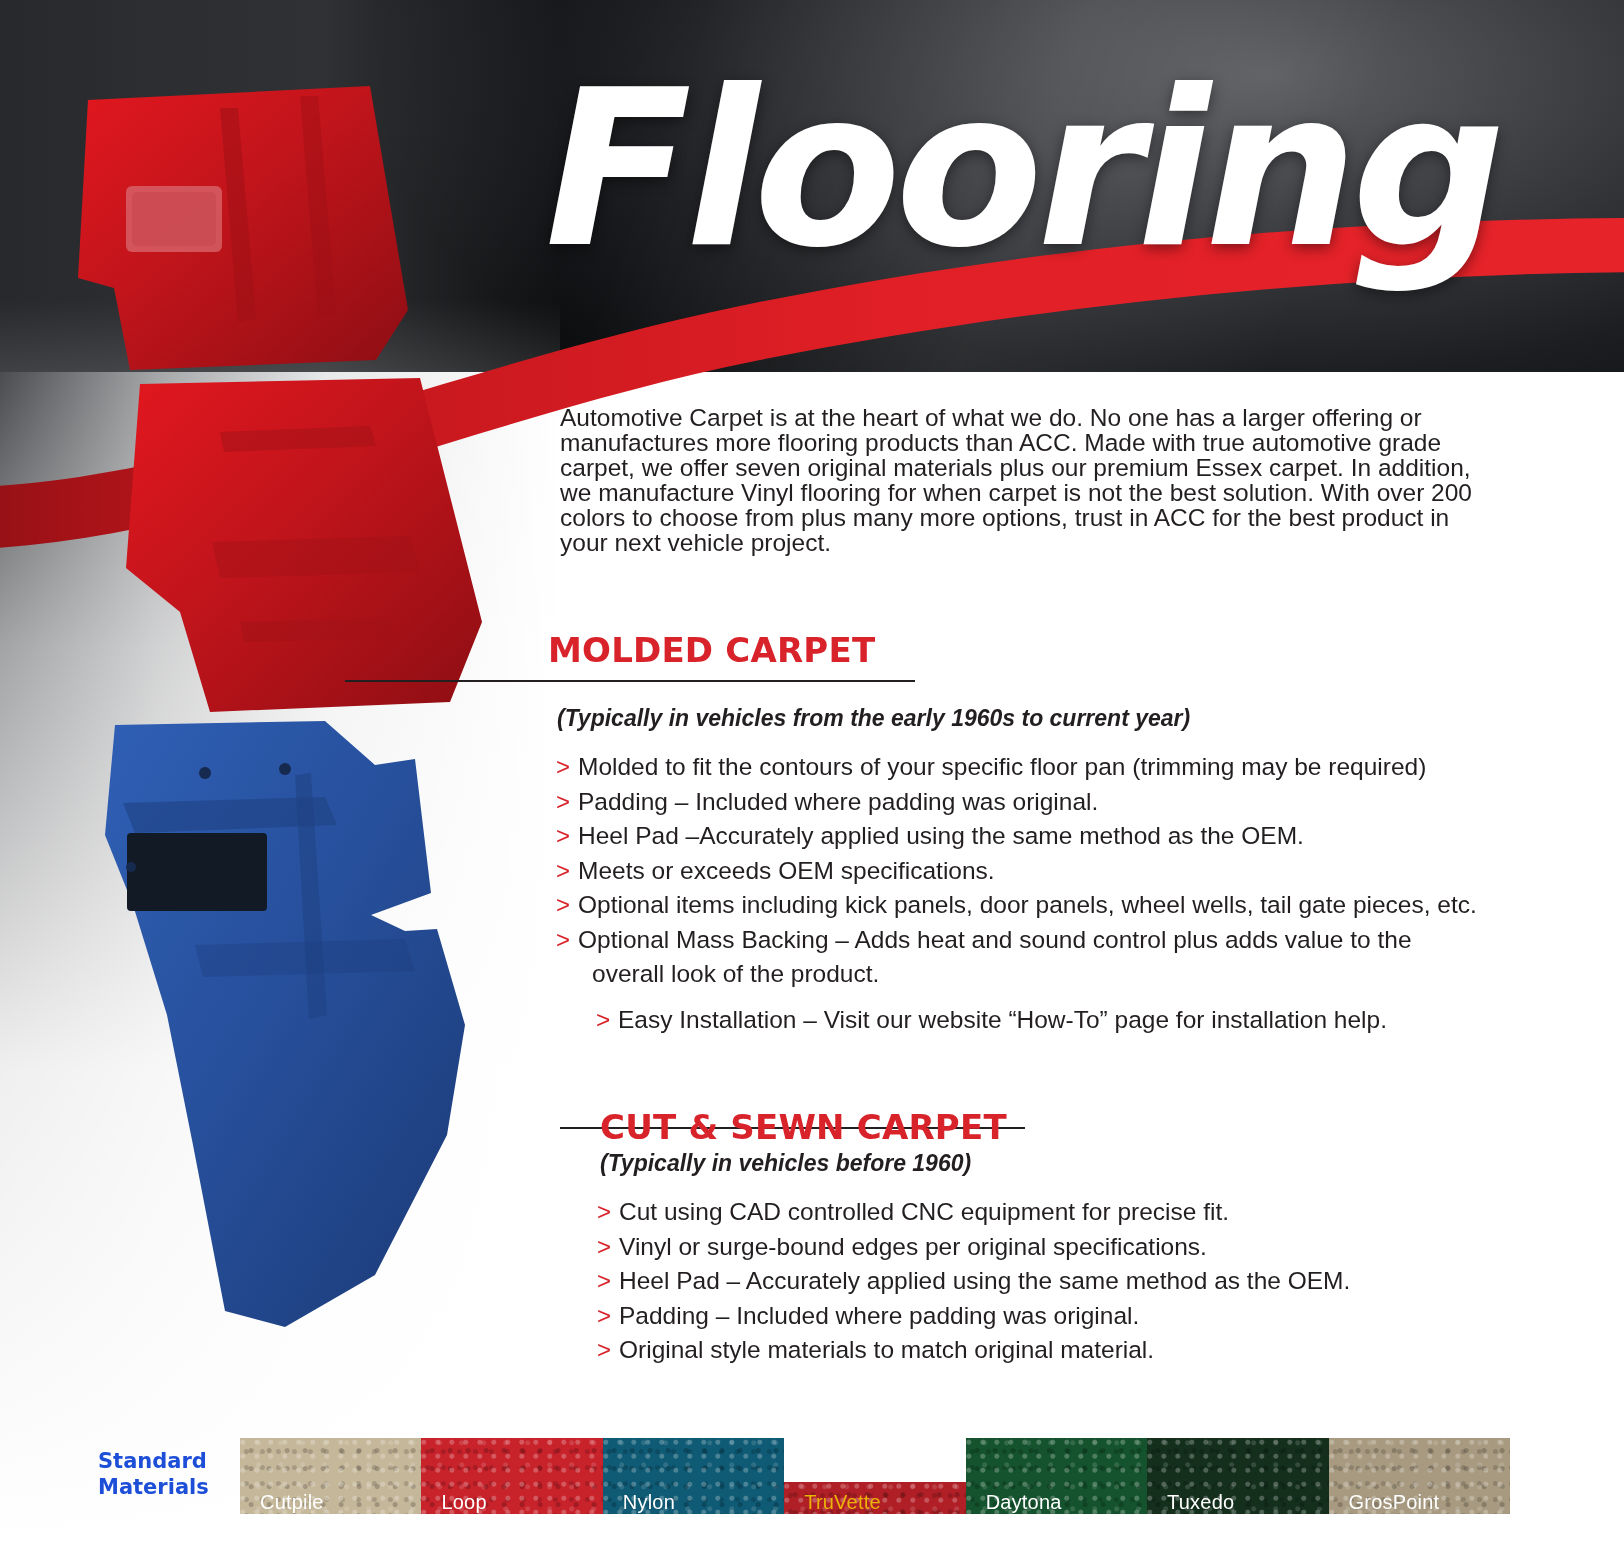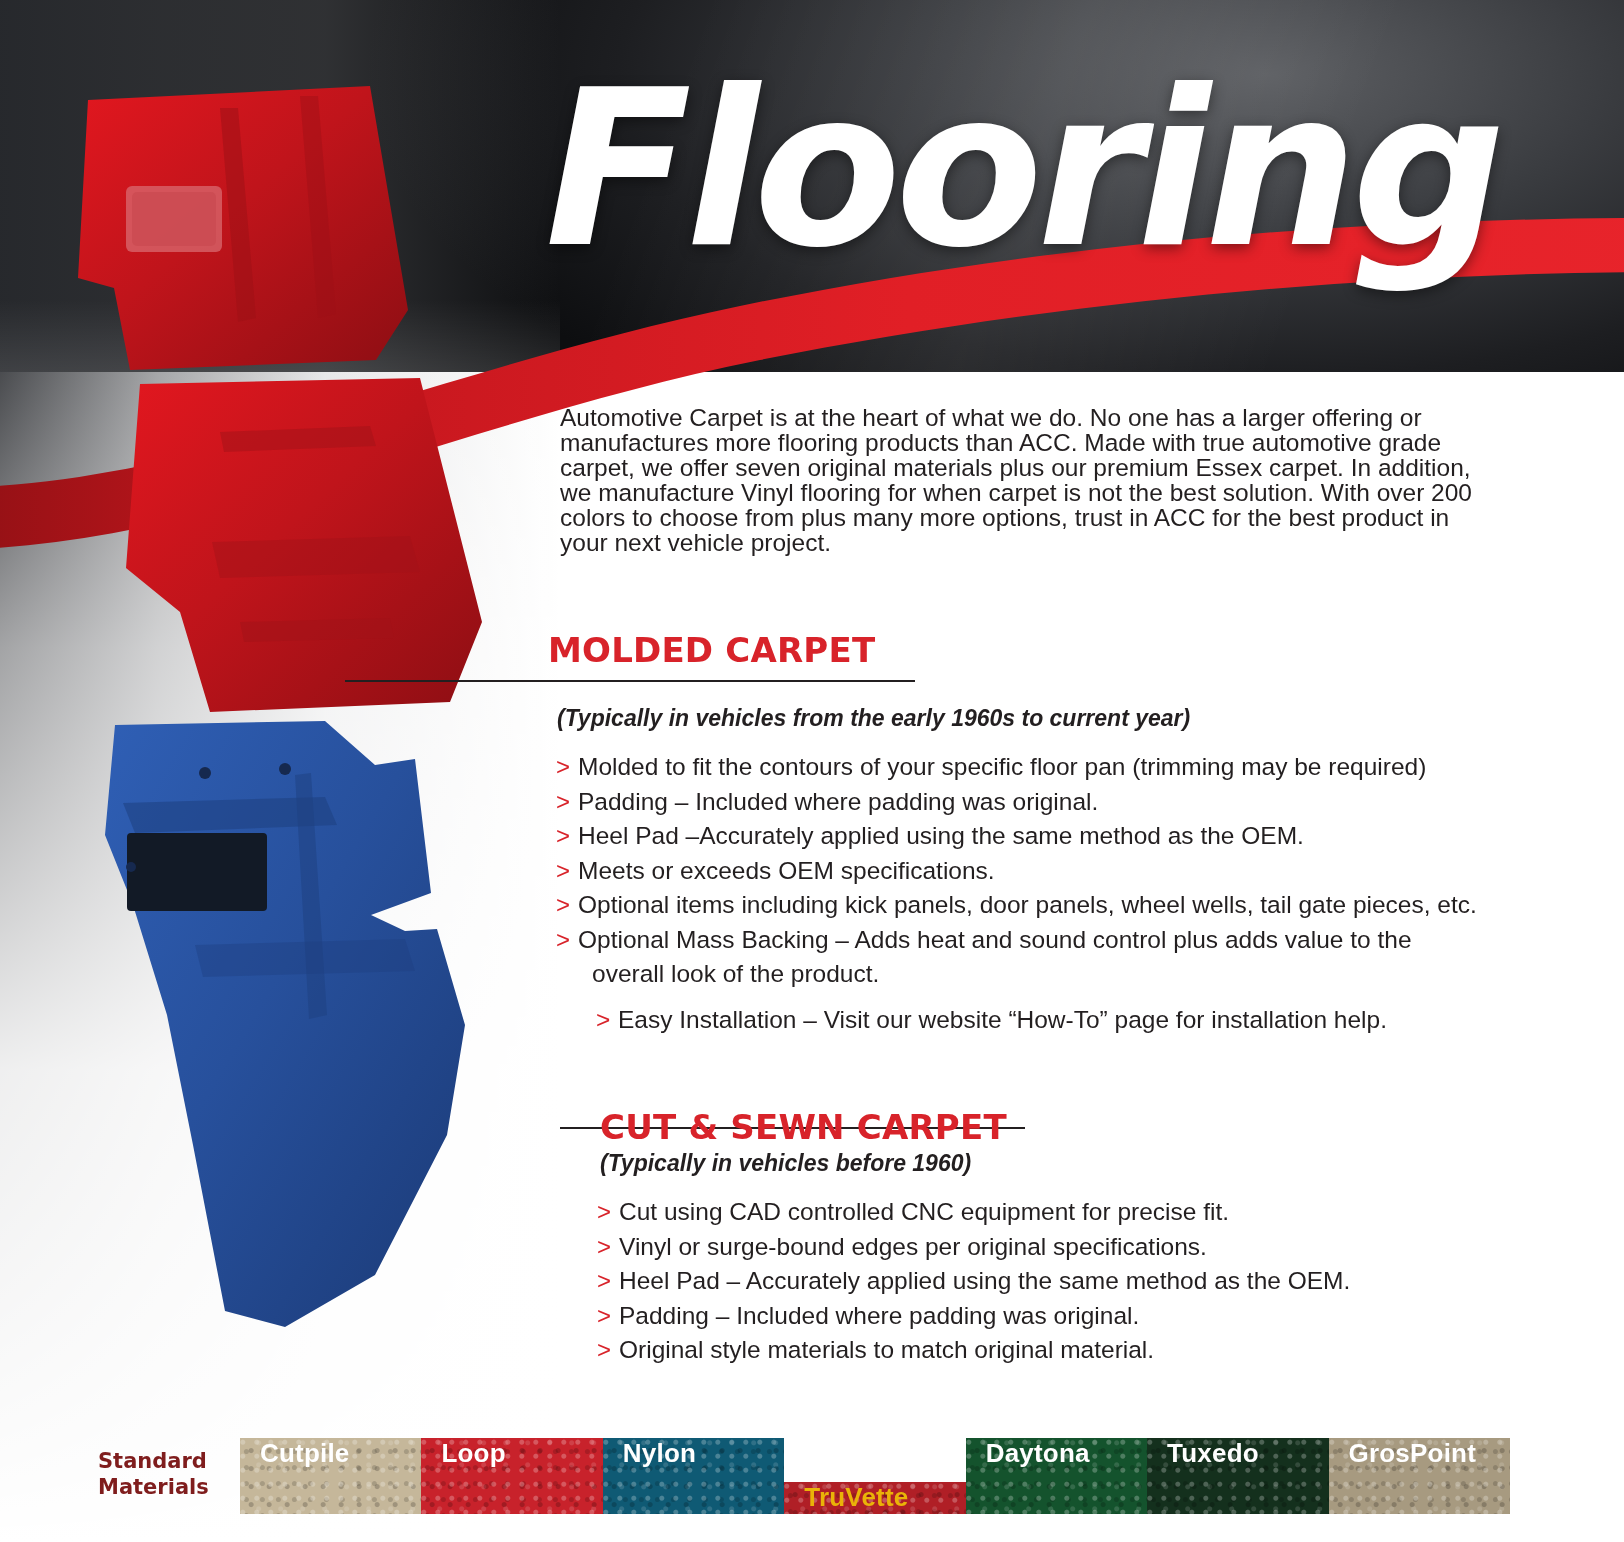--- a/index.html
+++ b/index.html
@@ -153,24 +153,24 @@
   .materials {
     position: absolute;
     left: 240px; top: 1438px;
     width: 1270px; height: 76px;
     display: flex;
   }
   .swatch {
     flex: 1 1 0;
     position: relative;
     display: flex;
-    align-items: flex-start;
+    align-items: flex-end;
     padding-left: 20px;
-    font-size: 26px;
-    font-weight: 700;
+    font-size: 20px;
+    font-weight: 400;
     letter-spacing: 0.2px;
   }
   .swatch .tex {
     position: absolute;
     inset: 0;
     opacity: 0.55;
     background-image:
       radial-gradient(circle at 20% 30%, rgba(255,255,255,0.45) 0 2px, transparent 3px),
       radial-gradient(circle at 62% 70%, rgba(0,0,0,0.35) 0 2px, transparent 3px),
       radial-gradient(circle at 85% 22%, rgba(255,255,255,0.25) 0 2px, transparent 3px),
@@ -181,21 +181,21 @@
 
   .materials-label {
     position: absolute;
     left: 98px; top: 1448px;
     width: 135px;
     text-align: left;
     font-family: "DejaVu Sans", sans-serif;
     font-weight: 700;
     font-size: 21px;
     line-height: 26px;
-    color: #7f1d1d;
+    color: #1d4ed8;
   }
 </style>
 </head>
 <body>
 
 <div class="page">
 
   <div class="top-band"></div>
   <div class="top-band-sheen"></div>
   <div class="left-strip"></div>

